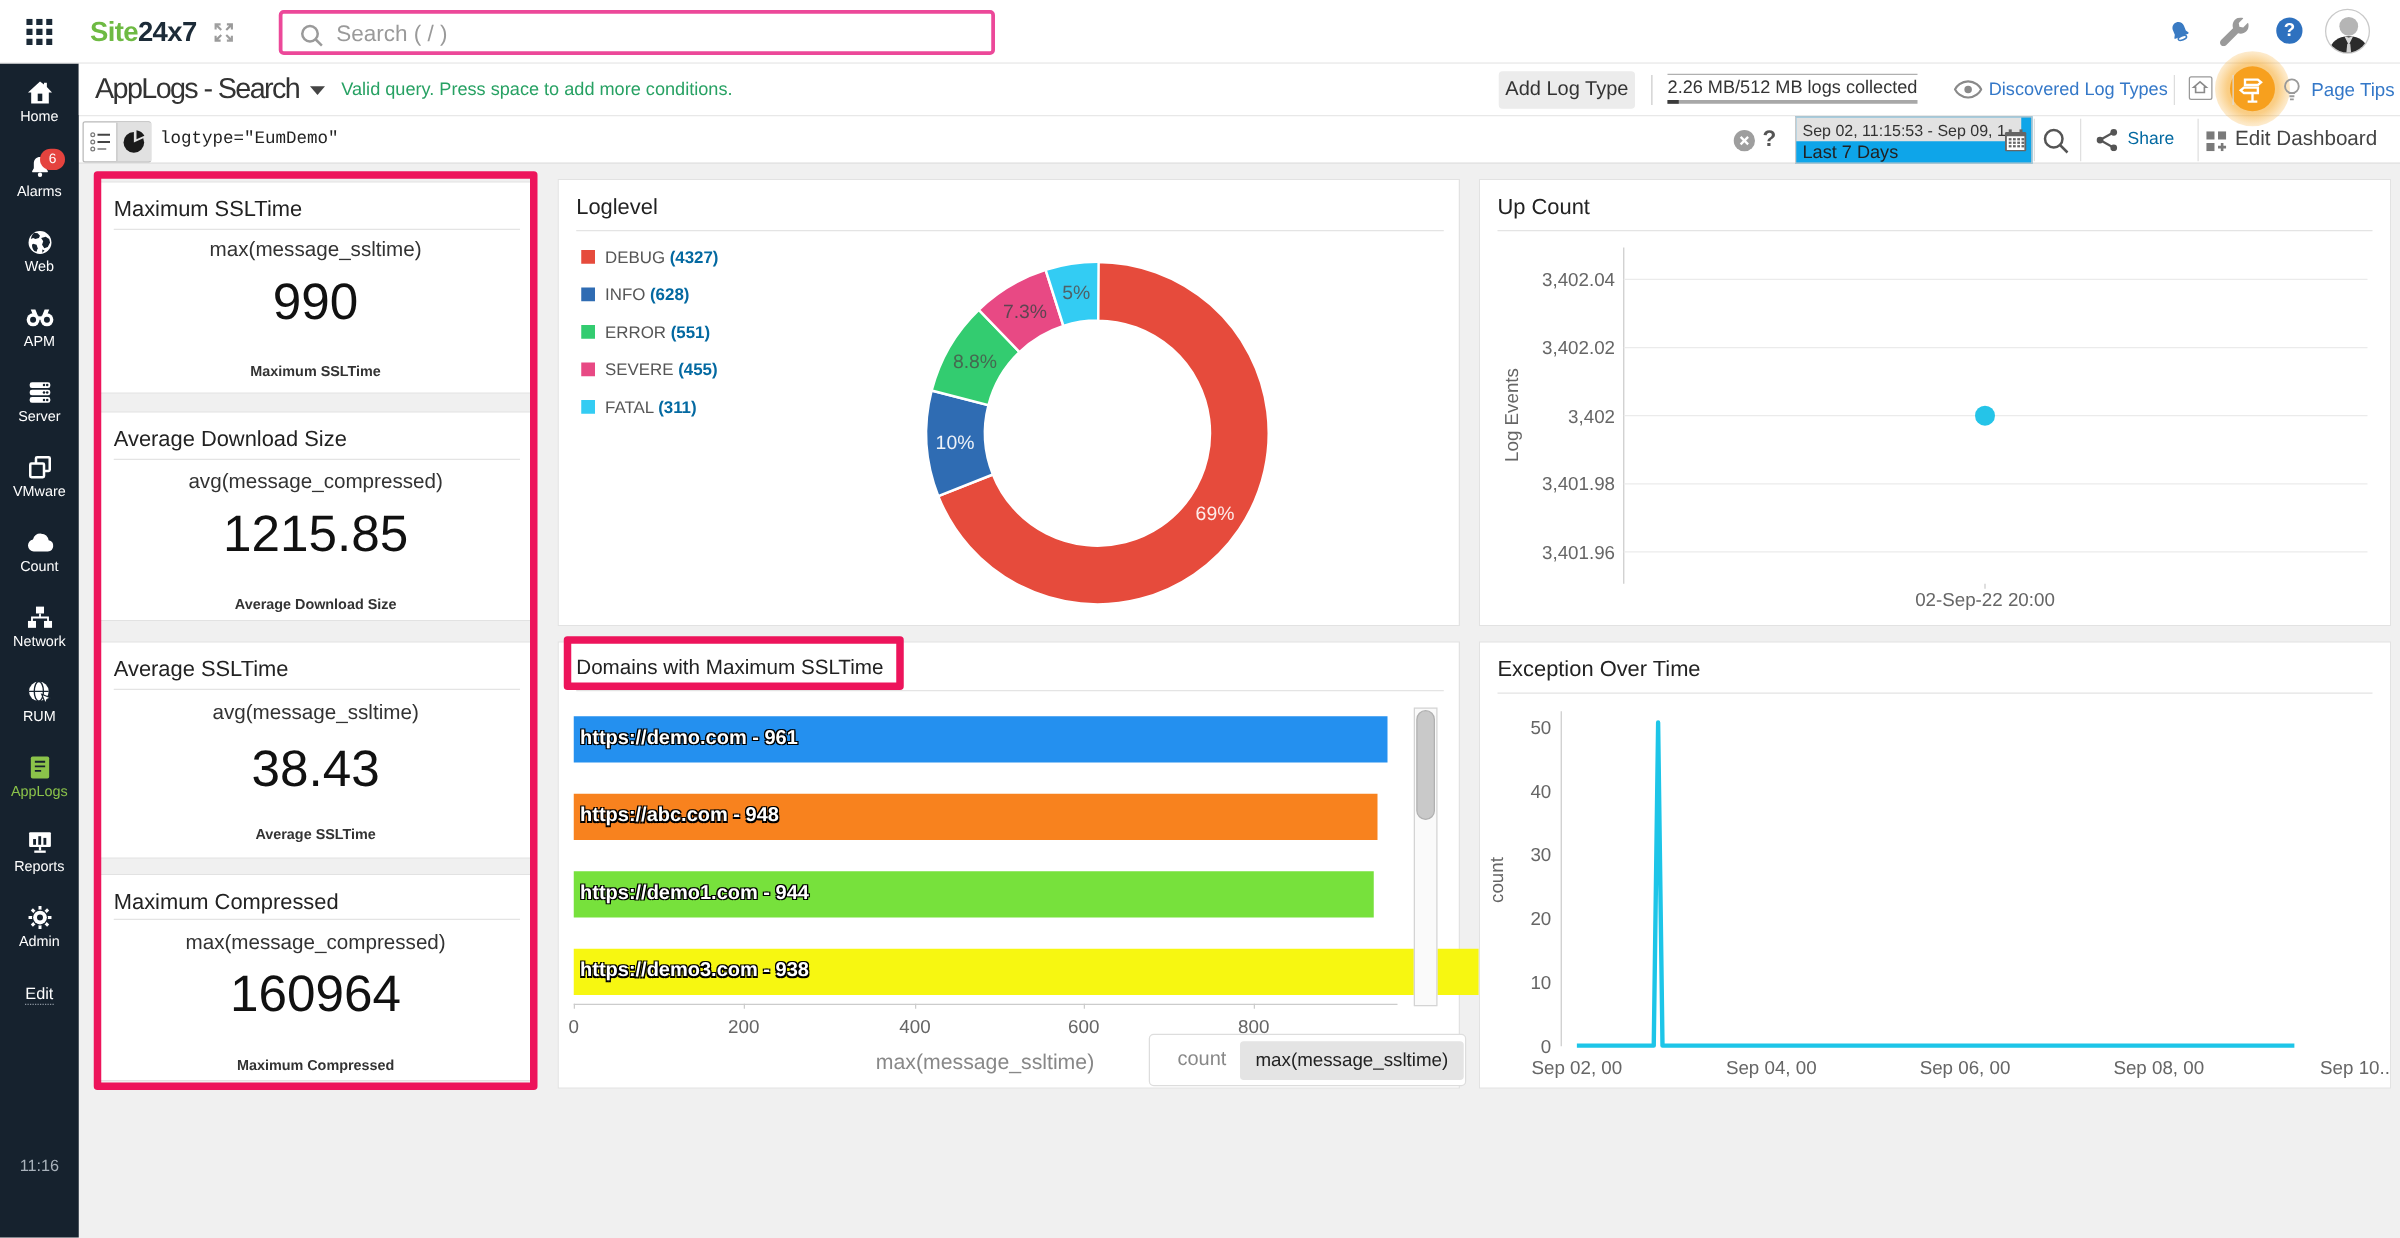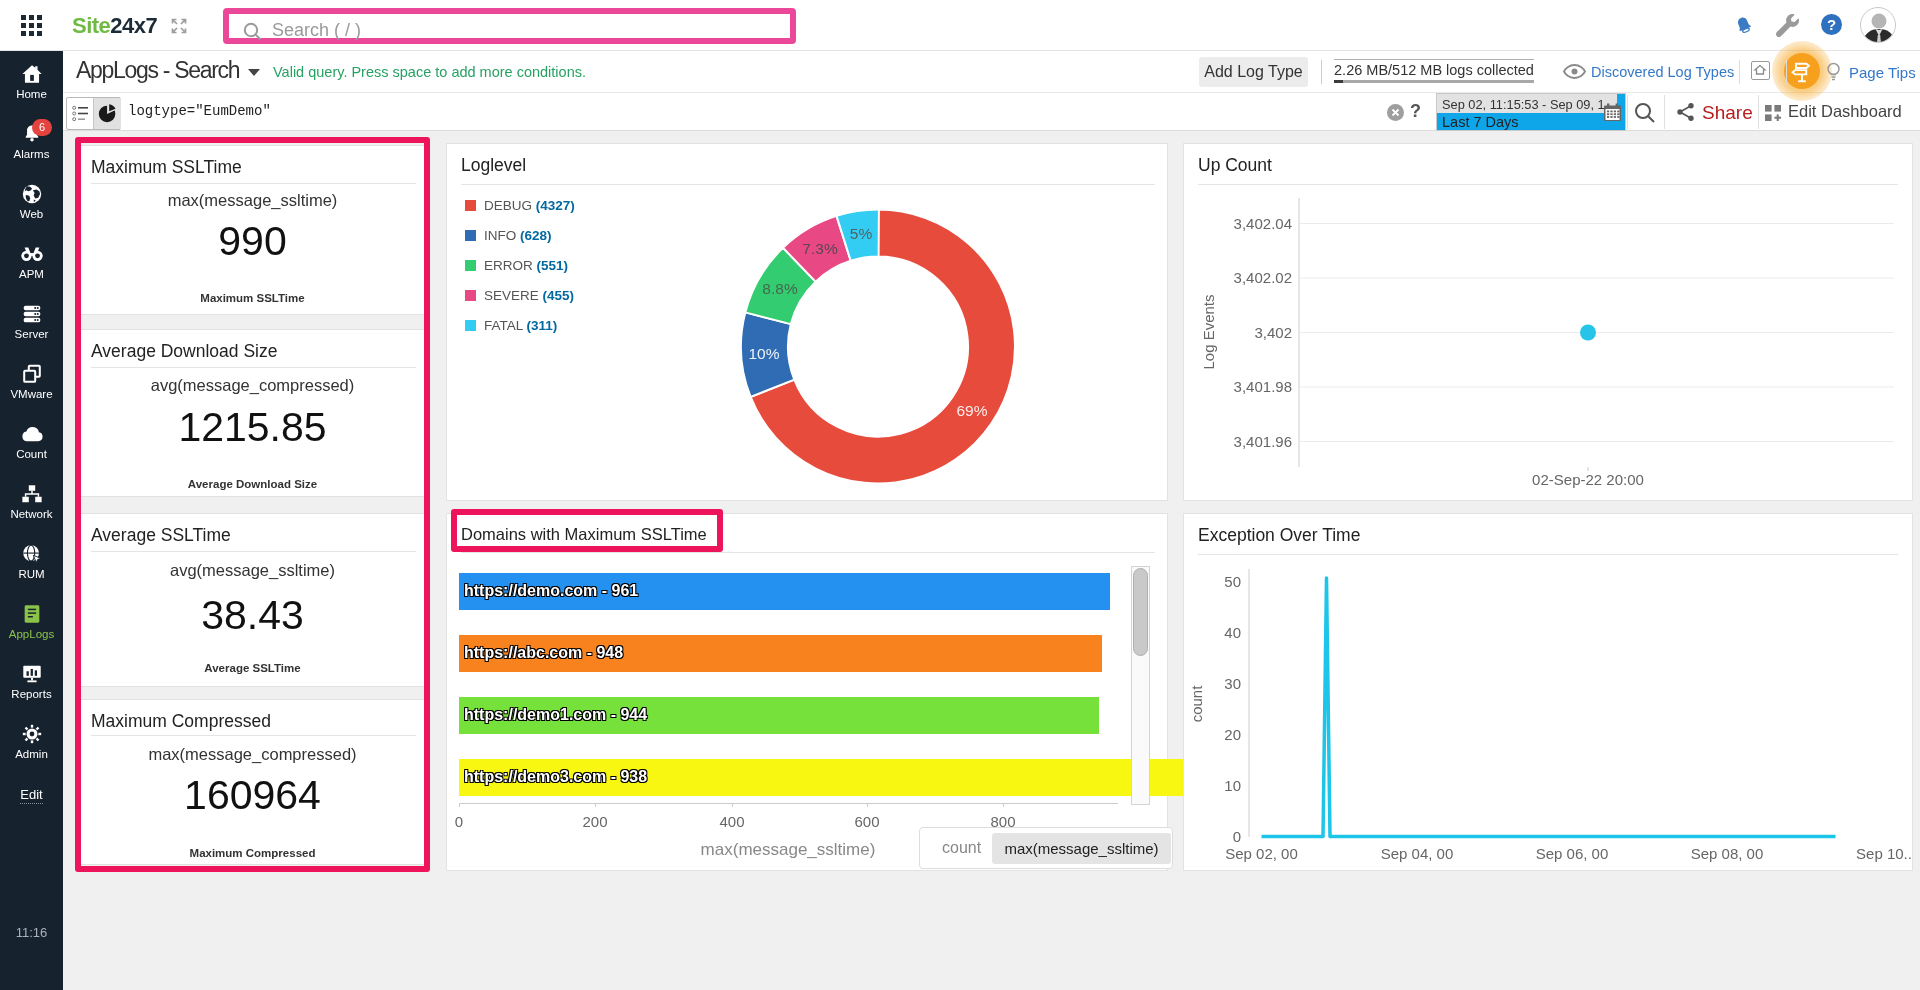--- a/index.html
+++ b/index.html
@@ -45,21 +45,21 @@
         <rect x="16" y="16" width="5" height="5"></rect>
     </g>
   </svg>
   <div class="abs" style="left:72px; top:13px; font-size:22px; font-weight:bold; letter-spacing:-0.5px;"><span style="color:#6eba43;">Site</span><span style="color:#1c2b38;">24x7</span></div>
   <svg class="abs" style="left:169px; top:16px;" width="20" height="20" viewBox="0 0 20 20" stroke="#9a9a9a" stroke-width="1.7" fill="none">
     <path d="M12.5 3.5h4v4M16.5 3.5L12 8"></path>
       <path d="M7.5 16.5h-4v-4M3.5 16.5L8 12"></path>
       <path d="M3.5 7.5v-4h4M3.5 3.5L8 8" opacity="0.95"></path>
       <path d="M16.5 12.5v4h-4M16.5 16.5L12 12" opacity="0.95"></path>
   </svg>
-  <div class="abs" style="left:223px; top:8px; width:573px; height:36px; border:6px solid #ec4899; border-radius:4px;">
+  <div class="abs" style="left:223px; top:8px; width:573px; height:36px; border:3px solid #ec4899; border-radius:4px;">
     <svg class="abs" style="left:14px; top:8px;" width="19" height="19" viewBox="0 0 19 19" stroke="#9a9a9a" stroke-width="2" fill="none">
         <circle cx="8" cy="8" r="6.2"></circle>
         <line x1="12.6" y1="12.6" x2="17.5" y2="17.5"></line>
       </svg>
     <div class="abs" style="left:43px; top:6px; font-size:18px; color:#9a9a9a;">Search ( / )</div>
   </div>
   <svg class="abs" style="left:1734px; top:15px;" width="20" height="21" viewBox="0 0 24 24">
     <g transform="rotate(-22 12 12)">
         <path fill="#3a7bc3" d="M12 2.2c-3.4 0-5.7 2.6-5.7 5.8v4.8l-1.5 2.6c-.3.5 0 1.1.6 1.1h13.2c.6 0 .9-.6.6-1.1l-1.5-2.6V8c0-3.2-2.3-5.8-5.7-5.8z"></path>
         <ellipse cx="12" cy="18.2" rx="4.2" ry="1.9" fill="#fff" stroke="#3a7bc3" stroke-width="1.5"></ellipse>
@@ -340,21 +340,21 @@
       <g fill="#555">
         <circle cx="3" cy="9" r="2.7"></circle>
         <circle cx="14" cy="2.8" r="2.7"></circle>
         <circle cx="14" cy="15.2" r="2.7"></circle>
       </g>
       <g stroke="#555" stroke-width="1.7">
         <line x1="3" y1="9" x2="14" y2="2.8"></line>
         <line x1="3" y1="9" x2="14" y2="15.2"></line>
       </g>
     </svg>
-  <div class="abs" style="left:1639px; top:9px; font-size:19px; color:#b91c1c;">Share</div>
+  <div class="abs" style="left:1639px; top:9px; font-size:14px; color:#0369a1;">Share</div>
   <div class="vsep" style="left:1695px; top:2px; height:34px;"></div>
   <svg class="abs" style="left:1702px; top:12px;" width="16" height="16" viewBox="0 0 17 17">
       <g fill="#7a7a7a">
         <rect x="0" y="0" width="7" height="7"></rect>
         <rect x="10" y="0" width="7" height="7"></rect>
         <rect x="0" y="10" width="7" height="7"></rect>
       </g>
       <g stroke="#7a7a7a" stroke-width="2.2">
         <line x1="13.5" y1="10" x2="13.5" y2="17"></line>
         <line x1="10" y1="13.5" x2="17" y2="13.5"></line>

